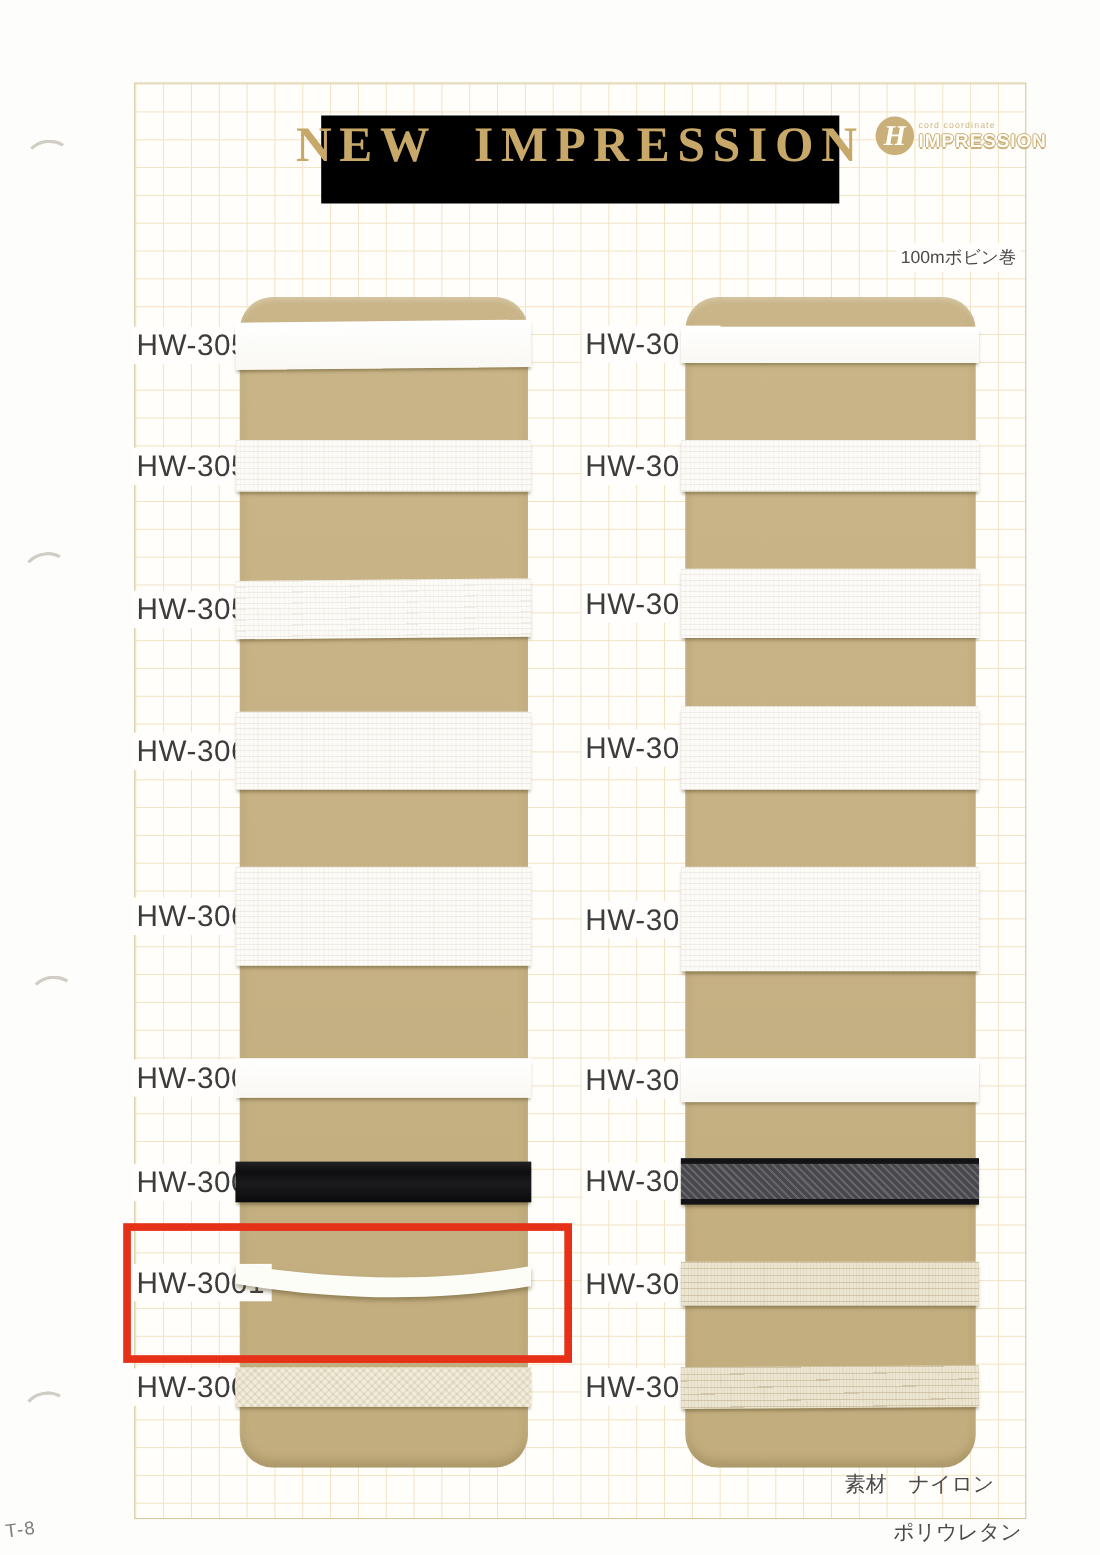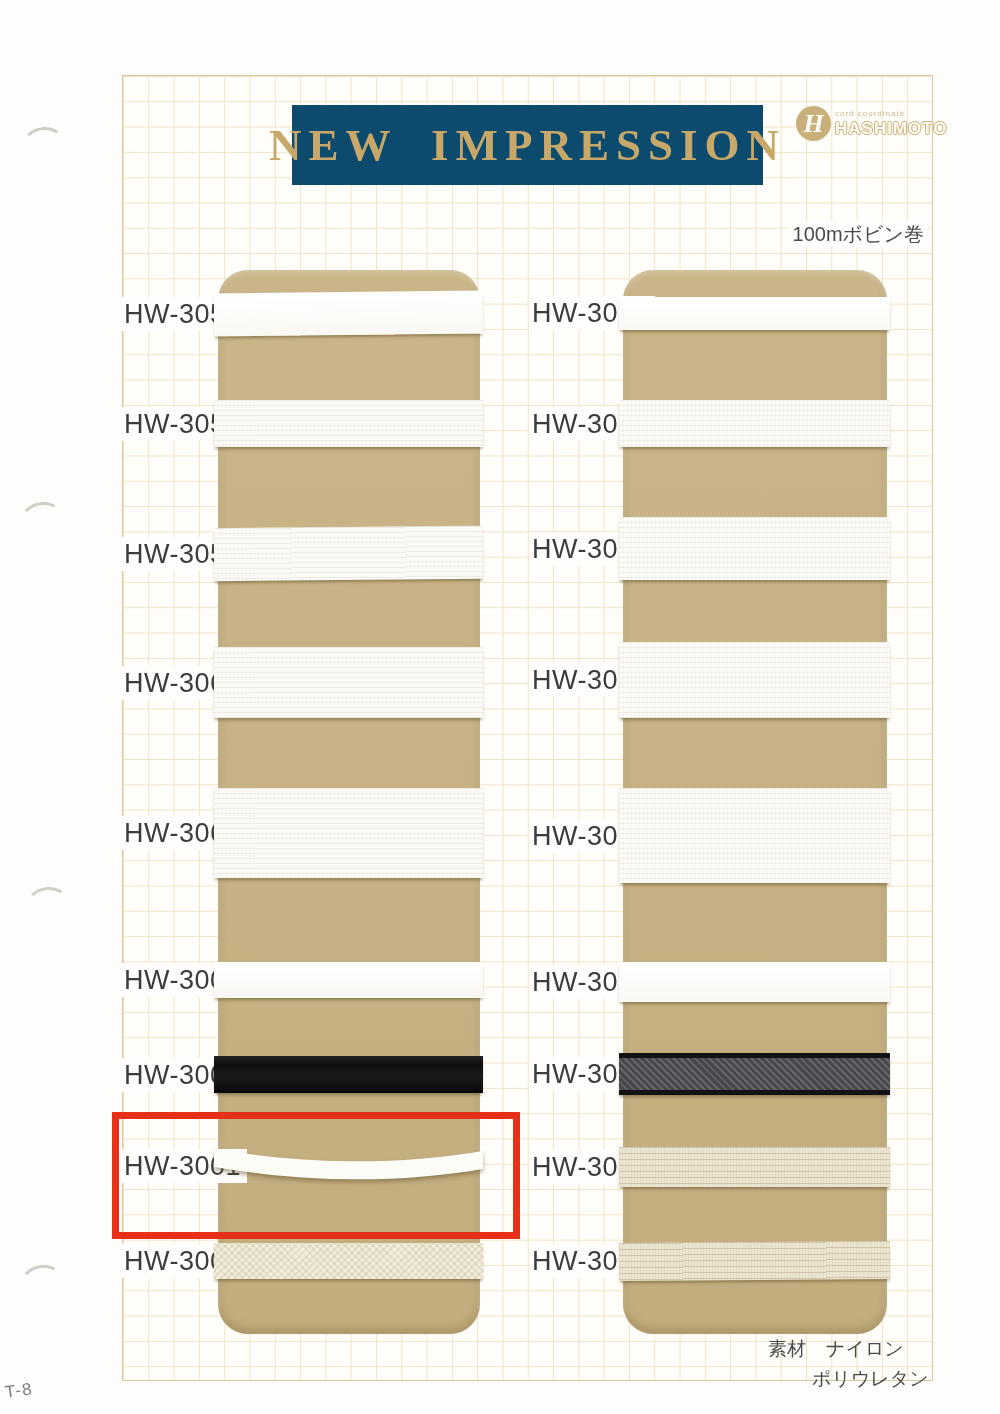--- a/index.html
+++ b/index.html
@@ -27,22 +27,22 @@
     border-top-color:#d0cdc5;
     border-radius:50%;
   }
   .hole-1{left:23px;top:127px;transform:rotate(-6deg);}
   .hole-2{left:21px;top:502px;transform:rotate(-10deg);}
   .hole-3{left:27px;top:887px;transform:rotate(-6deg);}
   .hole-4{left:21px;top:1265px;transform:rotate(-10deg);}
   
   .title-box{
     position:absolute;left:292px;top:105px;width:471px;height:80px;
-    background:#0c4a6e;
-    display:flex;align-items:center;justify-content:center;
+    background:#000000;
+    display:flex;justify-content:center;
   }
   .title-text{
     font-family:"Liberation Serif","DejaVu Serif",serif;
     font-weight:bold;font-size:45px;color:#c8a869;
     letter-spacing:7px;word-spacing:16px;white-space:nowrap;
   }
   .logo{position:absolute;left:796px;top:106px;display:flex;align-items:center;}
   .logo-mark{
     width:35px;height:35px;border-radius:50%;
     background:#c9b07a;color:#fffef8;
@@ -58,21 +58,21 @@
     text-shadow:-1px 0 #c9b07a,1px 0 #c9b07a,0 -1px #c9b07a,0 1px #c9b07a;
   }
   .subtitle{
     position:absolute;left:269px;top:188px;width:530px;height:38px;
     background:#fffefd;
     font-size:30px;color:#4a4a4a;letter-spacing:1px;
     display:flex;align-items:center;justify-content:center;white-space:nowrap;
   }
   .packaging{
     position:absolute;right:72px;top:221px;height:26px;padding:0 4px;
-    background:#fffefd;font-size:20px;color:#4a4a4a;
+    background:#fffefd;font-size:16px;color:#4a4a4a;
     display:flex;align-items:center;
   }
   
   .panel{
     position:absolute;top:270px;height:1064px;width:262px;
     background:linear-gradient(180deg,#c9b588 0%,#c6b184 55%,#c2ad7e 100%);
     border-radius:30px;
     box-shadow:inset 0 3px 5px rgba(255,255,255,.25), inset 0 -6px 9px rgba(110,92,48,.28);
   }
   .panel-left{left:218px;}
@@ -142,21 +142,21 @@
   .v-wavy{background:transparent;}
   .v-wavy svg{display:block;width:100%;height:100%;filter:drop-shadow(0 3px 2px rgba(100,85,45,.5));}
   
   .highlight-box{
     position:absolute;left:112px;top:1112px;width:394px;height:113px;
     border:7px solid #e63118;z-index:10;
   }
   
   .materials{position:absolute;left:768px;top:1336px;font-size:19px;color:#4a4a4a;}
   .mat-line1 .mat-gap{display:inline-block;width:20px;}
-  .mat-line2{margin-top:4px;margin-left:44px;}
+  .mat-line2{margin-top:18px;margin-left:44px;}
   .page-code{
     position:absolute;left:5px;top:1381px;
     font-size:17px;color:#7e7e7e;letter-spacing:1px;
     transform:rotate(-7deg);
   }
 </style>
 </head>
 <body>
 
 <div class="page">
@@ -171,21 +171,21 @@
   <div class="title-box">
     <span class="title-text">NEW IMPRESSION</span>
   </div>
 
   <div class="logo">
     <div class="logo-mark">
       <span>H</span>
     </div>
     <div class="logo-text">
       <div class="logo-tagline">cord coordinate</div>
-      <div class="logo-name">HASHIMOTO</div>
+      <div class="logo-name">IMPRESSION</div>
     </div>
   </div>
 
   <div class="packaging">100mボビン巻</div>
 
   <div class="panel panel-left"></div>
   <div class="panel panel-right"></div>
 
   <div class="label lcol lbl-l0">HW-3057</div>
   <div class="label lcol lbl-l1">HW-3058</div>

